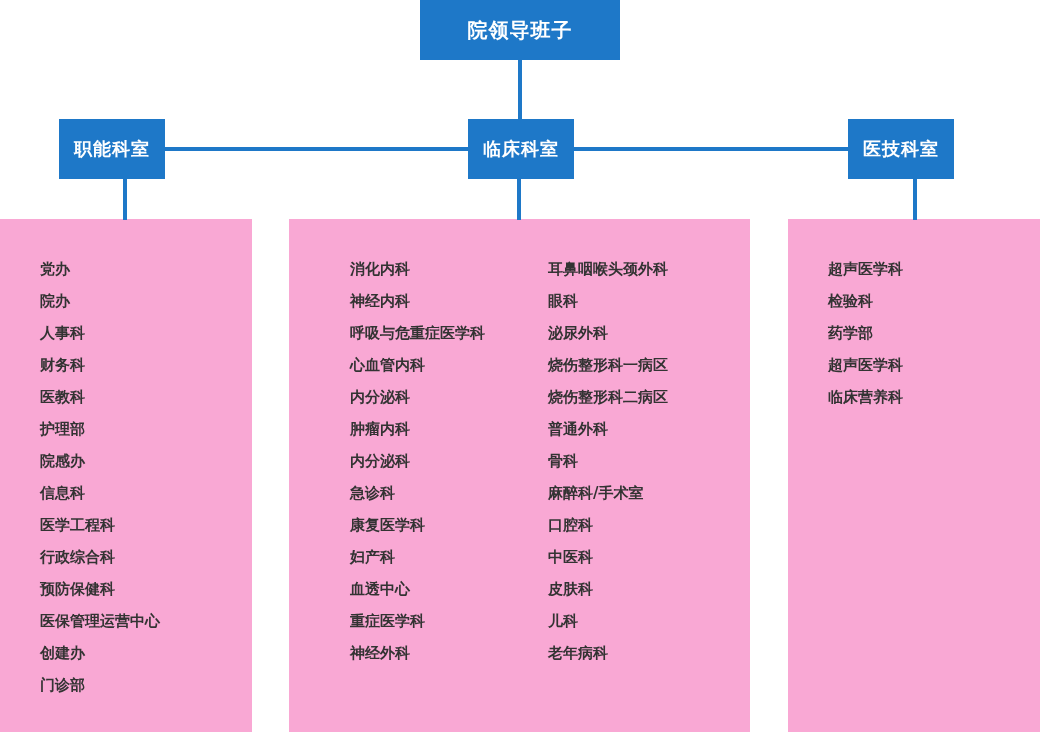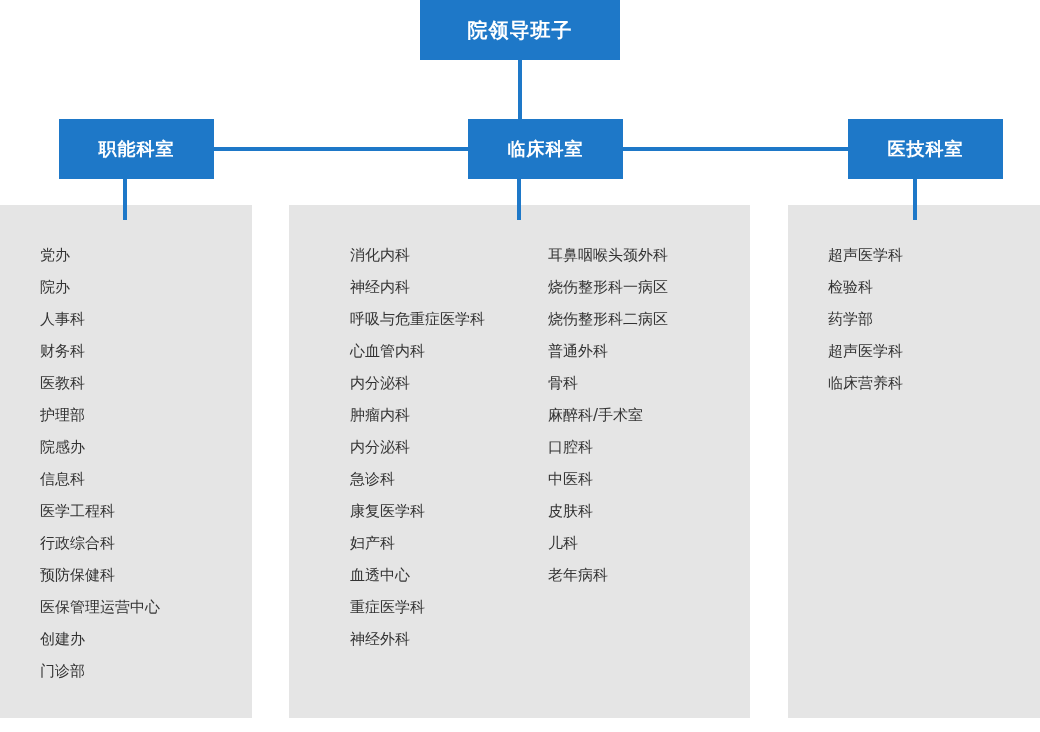--- a/index.html
+++ b/index.html
@@ -24,39 +24,40 @@
     justify-content: center;
     font-weight: bold;
     z-index: 2;
     letter-spacing: 1px;
     text-align: center;
   }
   .node.root {
     left: 420px; top: 0; width: 200px; height: 60px;
     font-size: 20px;
   }
-  .node.branch { width: 155px; height: 60px; top: 119px; font-size: 18px; }
+  .node.branch { width: 106px; height: 60px; top: 119px; font-size: 18px; }
   .node.branch.b1 { left: 59px; }
   .node.branch.b2 { left: 468px; }
   .node.branch.b3 { left: 848px; }
 
   .connector { position: absolute; background: #1e78c8; z-index: 1; }
   .conn-root-v   { left: 518px; top: 60px;  width: 4px; height: 60px; }
   .conn-h        { left: 125px; top: 147px; width: 790px; height: 4px; }
   .conn-b1-v     { left: 123px; top: 179px; width: 4px; height: 41px; }
   .conn-b2-v     { left: 517px; top: 179px; width: 4px; height: 41px; }
   .conn-b3-v     { left: 913px; top: 179px; width: 4px; height: 41px; }
 
   .panel {
     position: absolute;
-    top: 205px;
+    top: 219px;
     height: 513px;
-    background: #e5e5e5;
+    background: #f9a8d4;
     box-sizing: border-box;
     padding-top: 34px;
+    font-weight: bold;
   }
   .panel.left  { left: 0;     width: 252px; padding-left: 40px; }
   .panel.center{ left: 289px; width: 461px; padding-left: 41px; display: flex; }
   .panel.right { left: 788px; width: 252px; padding-left: 40px; }
 
   .col { display: block; }
   .col.c1 { width: 198px; margin-left: 20px; }
   .col.c2 { flex: 1; }
 
   .item {
@@ -111,20 +112,22 @@
       <div class="item">内分泌科</div>
       <div class="item">急诊科</div>
       <div class="item">康复医学科</div>
       <div class="item">妇产科</div>
       <div class="item">血透中心</div>
       <div class="item">重症医学科</div>
       <div class="item">神经外科</div>
     </div>
     <div class="col c2">
       <div class="item">耳鼻咽喉头颈外科</div>
+      <div class="item">眼科</div>
+      <div class="item">泌尿外科</div>
       <div class="item">烧伤整形科一病区</div>
       <div class="item">烧伤整形科二病区</div>
       <div class="item">普通外科</div>
       <div class="item">骨科</div>
       <div class="item">麻醉科/手术室</div>
       <div class="item">口腔科</div>
       <div class="item">中医科</div>
       <div class="item">皮肤科</div>
       <div class="item">儿科</div>
       <div class="item">老年病科</div>

